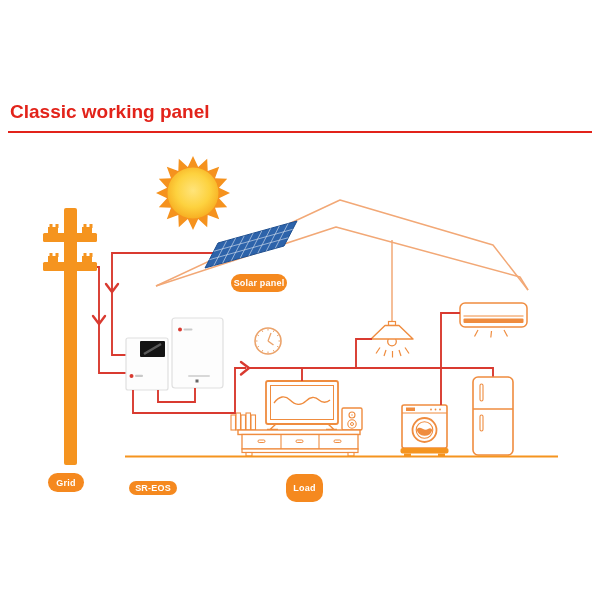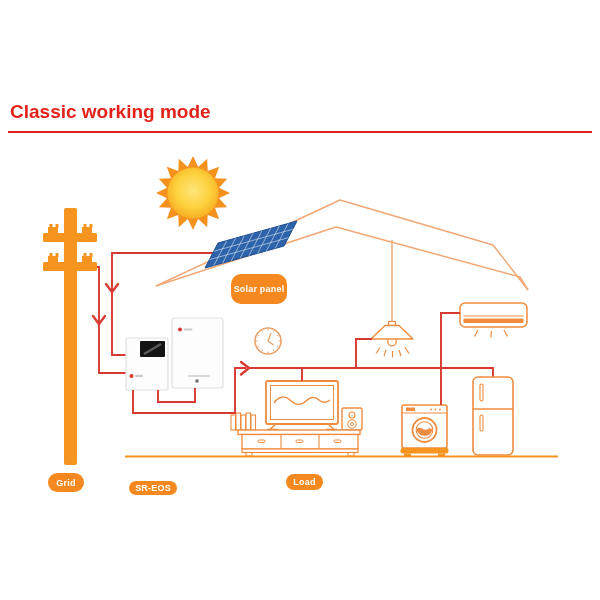--- a/index.html
+++ b/index.html
@@ -3,32 +3,32 @@
 <meta charset="utf-8">
 <style>
   html,body{margin:0;padding:0;background:#fff;}
   .stage{position:relative;width:600px;height:600px;background:#ffffff;overflow:hidden;
          font-family:"Liberation Sans",sans-serif;}
   .title{position:absolute;left:10px;top:101px;font-size:19px;font-weight:bold;color:#e2231a;}
   .title-rule{position:absolute;left:8px;top:131px;width:584px;height:2px;background:#e2231a;}
   .badge{position:absolute;background:#f5891f;color:#fff;font-size:9px;font-weight:bold;
          border-radius:10px;display:flex;align-items:center;justify-content:center;
          letter-spacing:.2px;}
-  .badge-solar{left:231px;top:274px;width:56px;height:30px;}
+  .badge-solar{left:231px;top:274px;width:56px;height:18px;}
   .badge-grid{left:48px;top:473px;width:36px;height:19px;}
   .badge-sreos{left:129px;top:473px;width:48px;height:14px;margin-top:8px;}
-  .badge-load{left:286px;top:474px;width:37px;height:16px;}
+  .badge-load{left:286px;top:474px;width:37px;height:28px;}
   svg{position:absolute;left:0;top:0;}
 </style>
 </head>
 <body>
 
 <div class="stage">
 
-  <div class="title">Classic working mode</div>
+  <div class="title">Classic working panel</div>
   <div class="title-rule"></div>
 
   <svg width="600" height="600" viewBox="0 0 600 600">
     <defs>
       <radialGradient id="sunGrad" cx="50%" cy="45%" r="60%">
         <stop offset="0%" stop-color="#ffe47a"></stop>
         <stop offset="55%" stop-color="#fdd23f"></stop>
         <stop offset="100%" stop-color="#f6a71c"></stop>
       </radialGradient>
     </defs>

